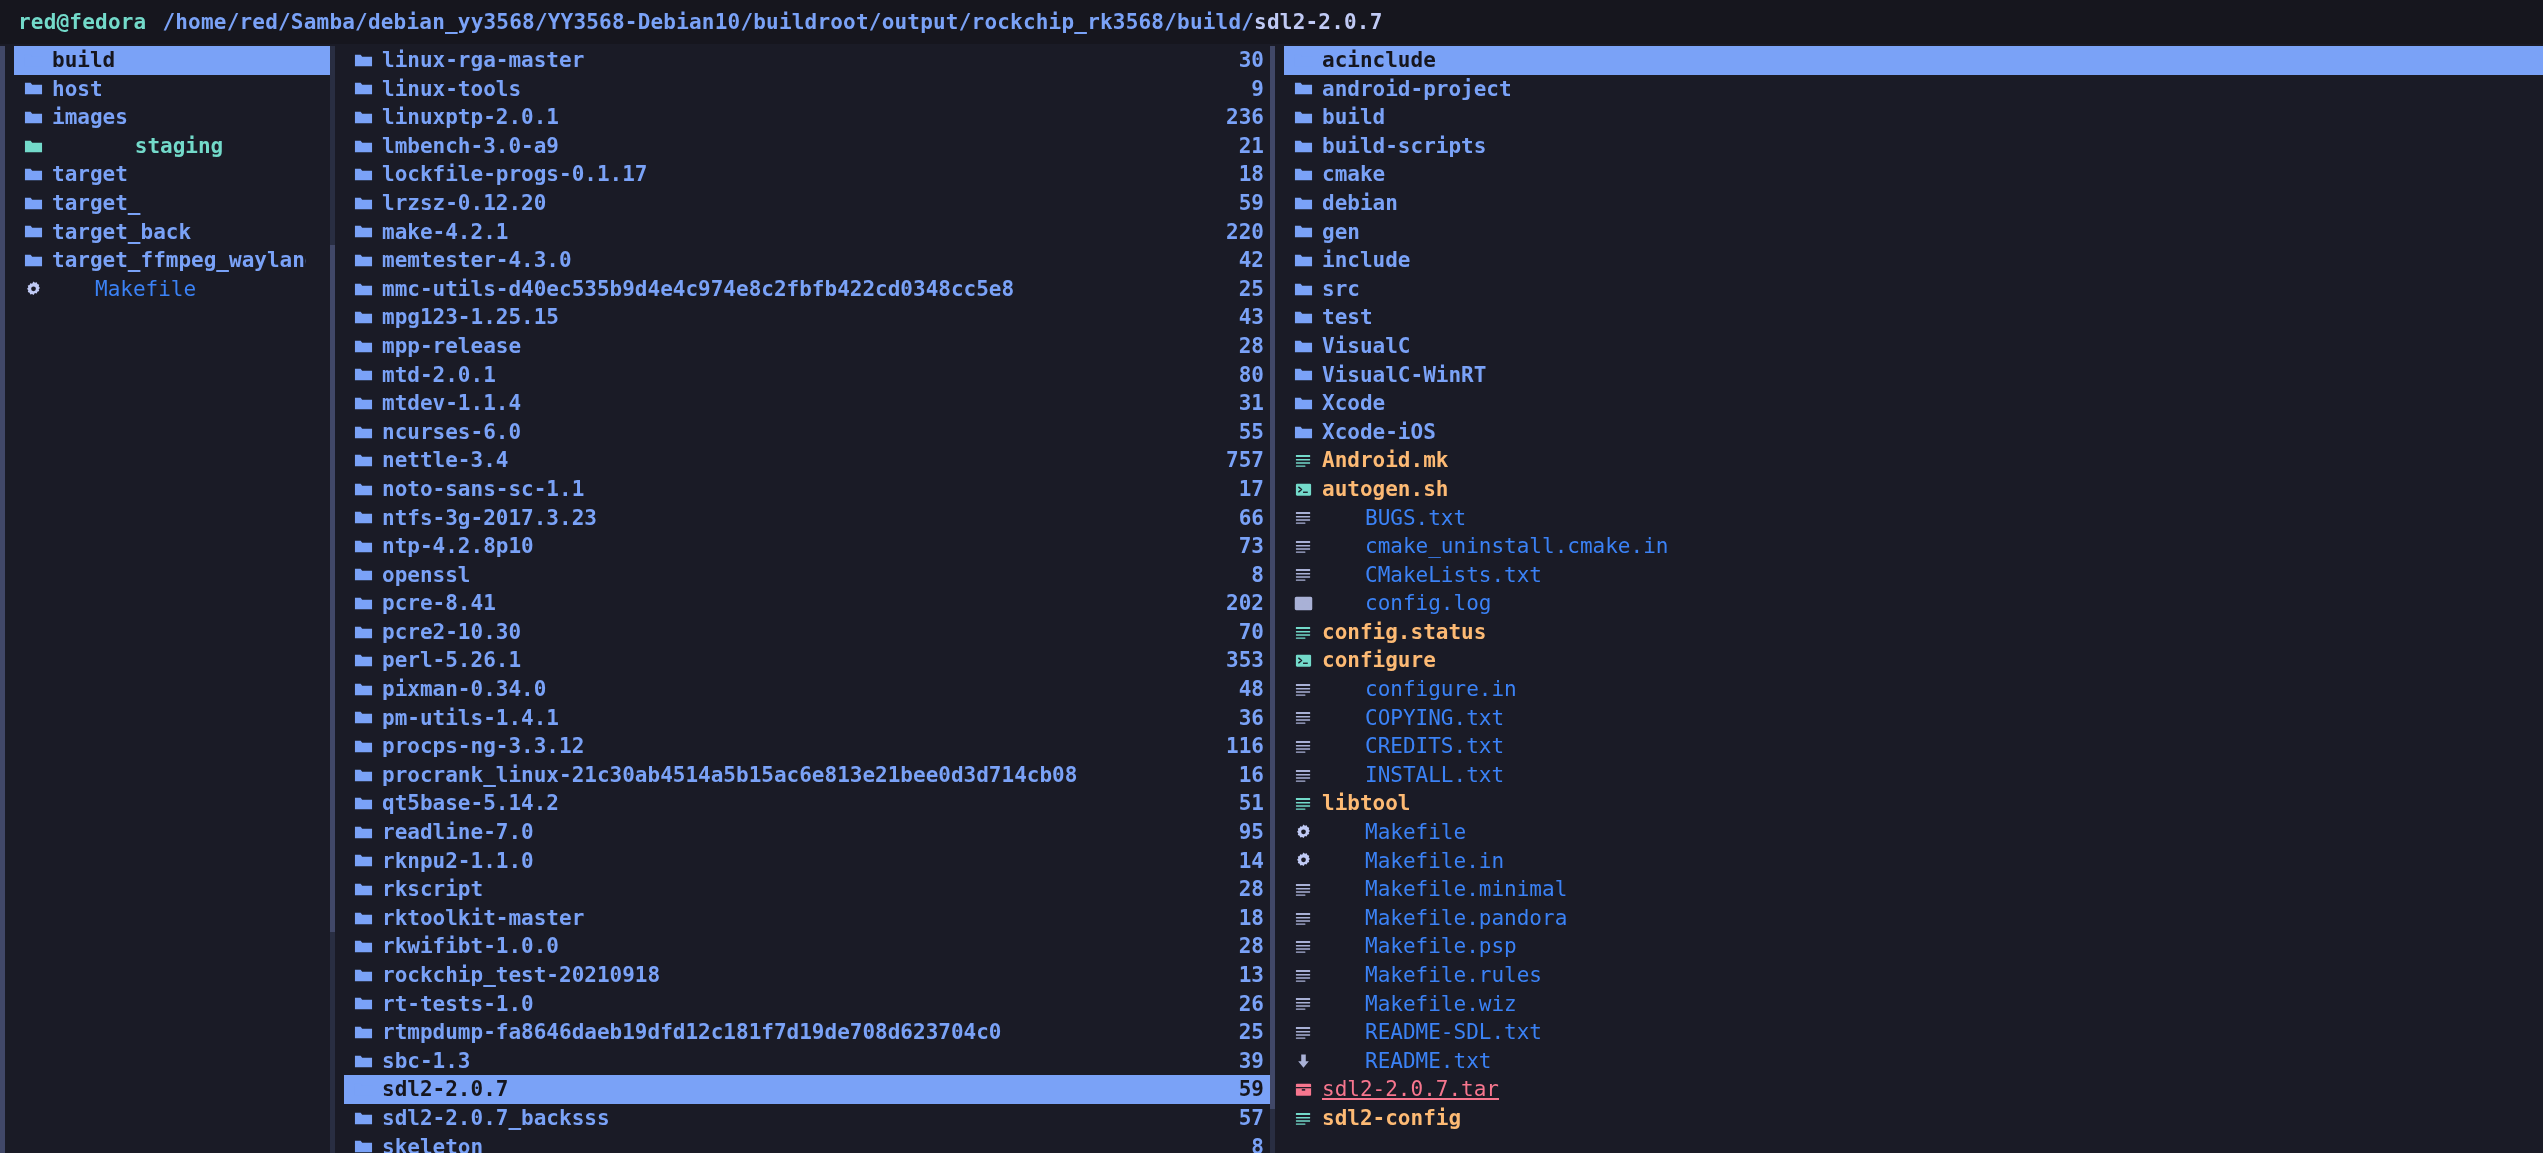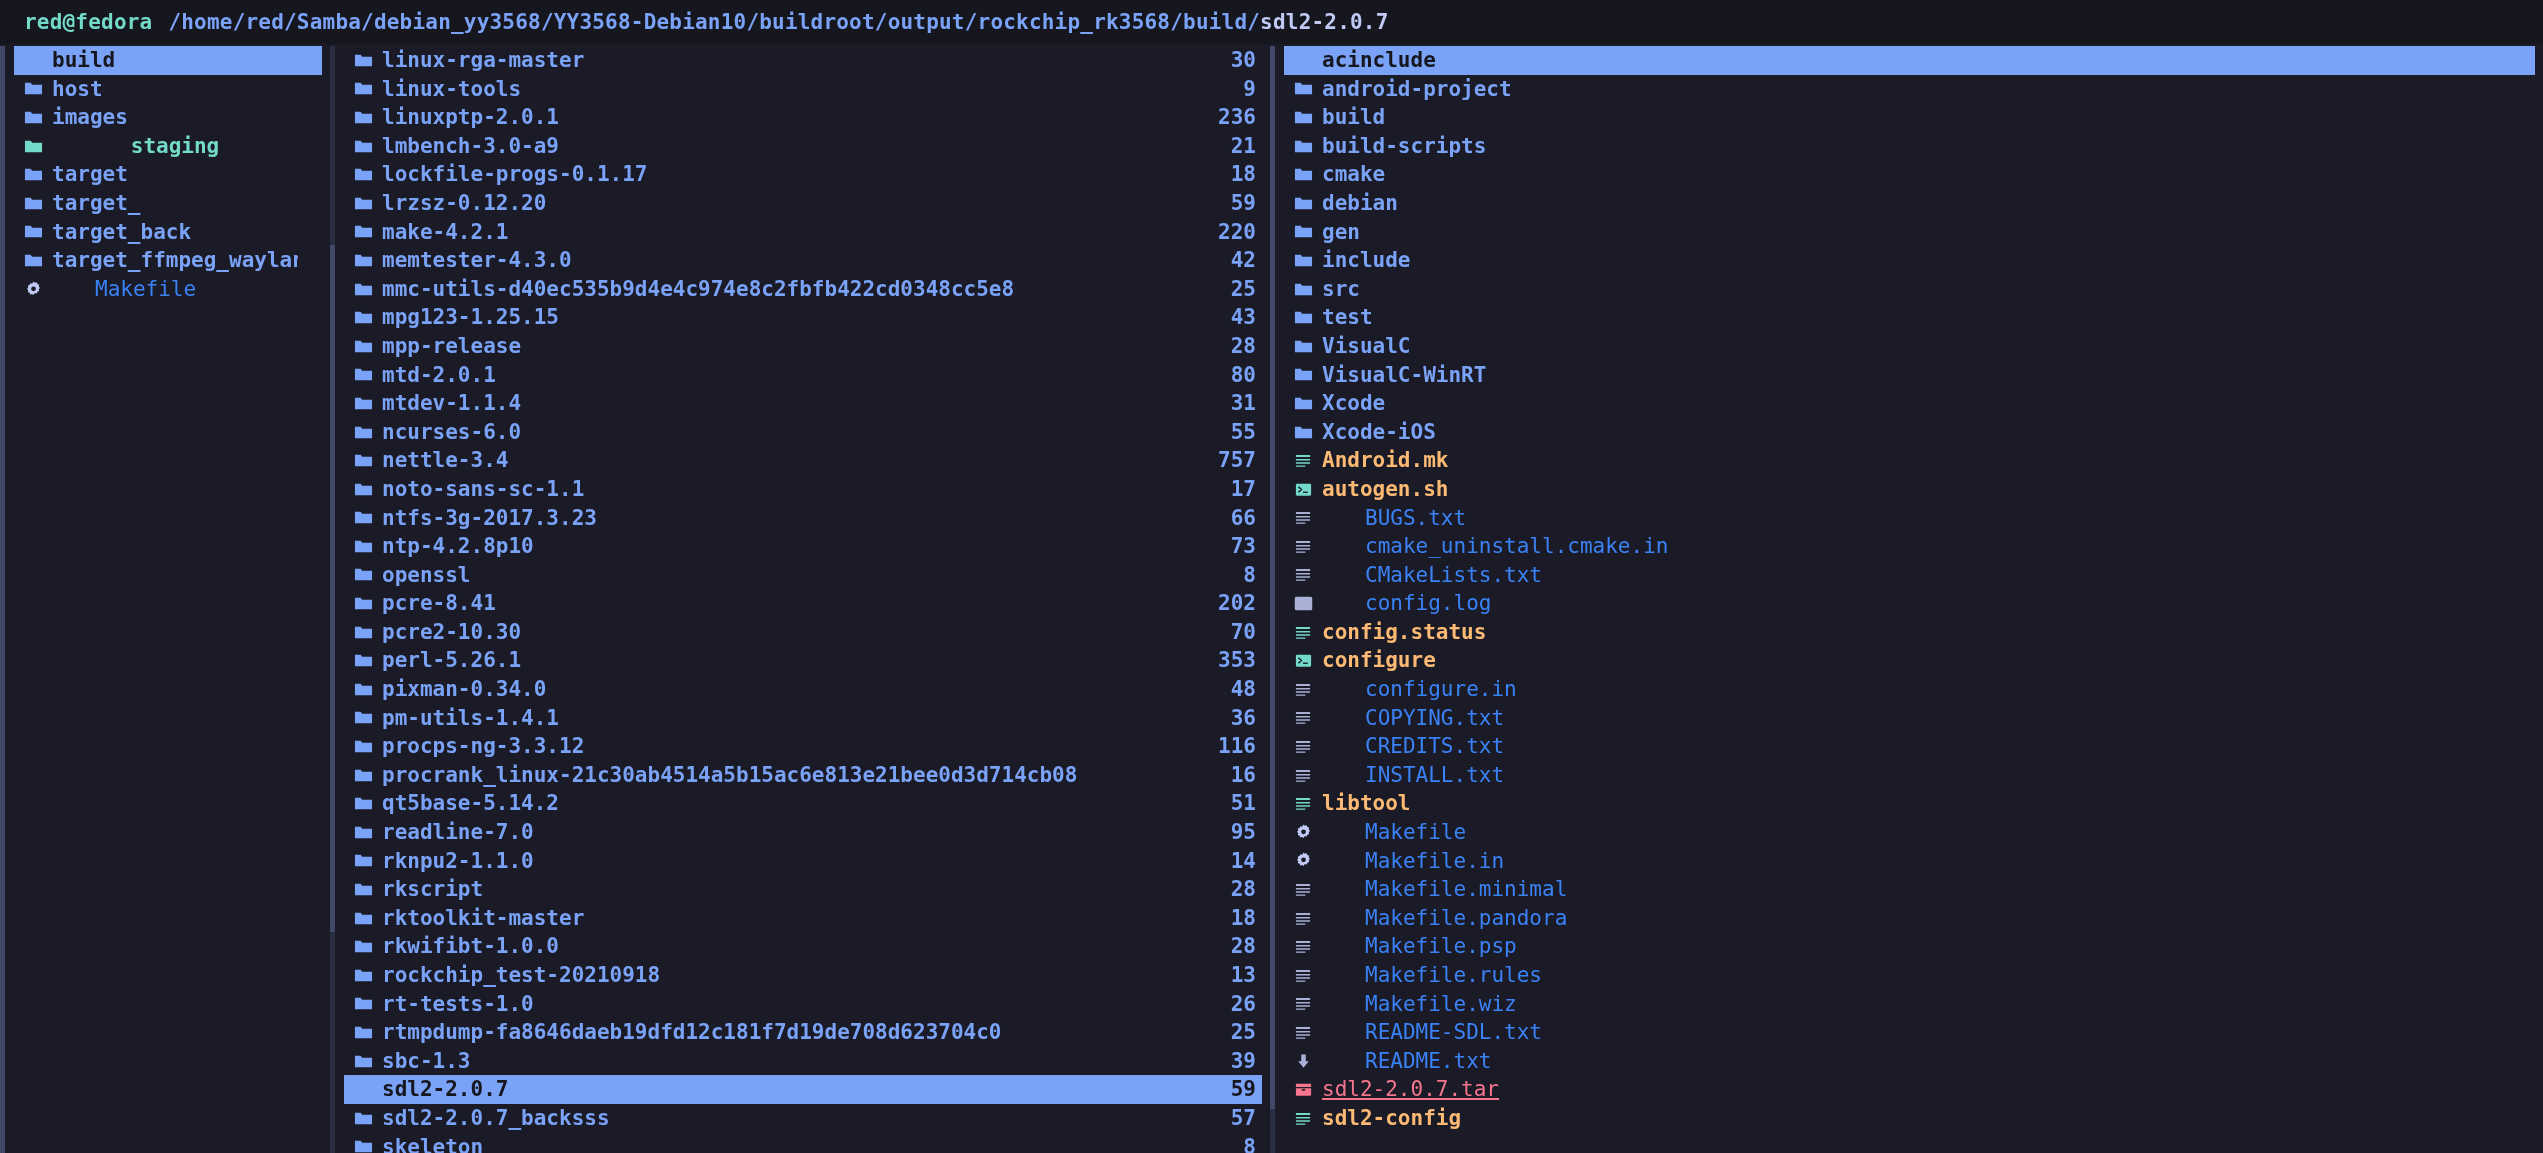--- a/index.html
+++ b/index.html
@@ -23,21 +23,21 @@
     display: flex;
     flex-direction: column;
     background: #16161e;
   }
 
   
   .pathbar {
     height: 44px;
     display: flex;
     align-items: center;
-    padding: 0 24px;
+    padding: 0 18px;
     background: #16161e;
     white-space: nowrap;
     font-weight: bold;
     letter-spacing: 0.2px;
   }
   .pathbar .user { color: #73daca; margin-right: 16px; }
   .pathbar .dirpath { color: #7aa2f7; }
   .pathbar .leaf { color: #c0caf5; }
 
   
@@ -64,21 +64,21 @@
     width: 5px;
     height: 100%;
     background: #292e42;
   }
   .pane-scroll .thumb {
     position: absolute;
     left: 0;
     width: 5px;
     background: #414868;
   }
-  .pane-body { padding-left: 14px; padding-right: 8px; }
+  .pane-body { padding-left: 14px; }
 
   
   .row {
     display: flex;
     align-items: center;
     height: 28.6px;
     padding: 0 6px 0 10px;
     white-space: nowrap;
     overflow: hidden;
     box-sizing: border-box;

